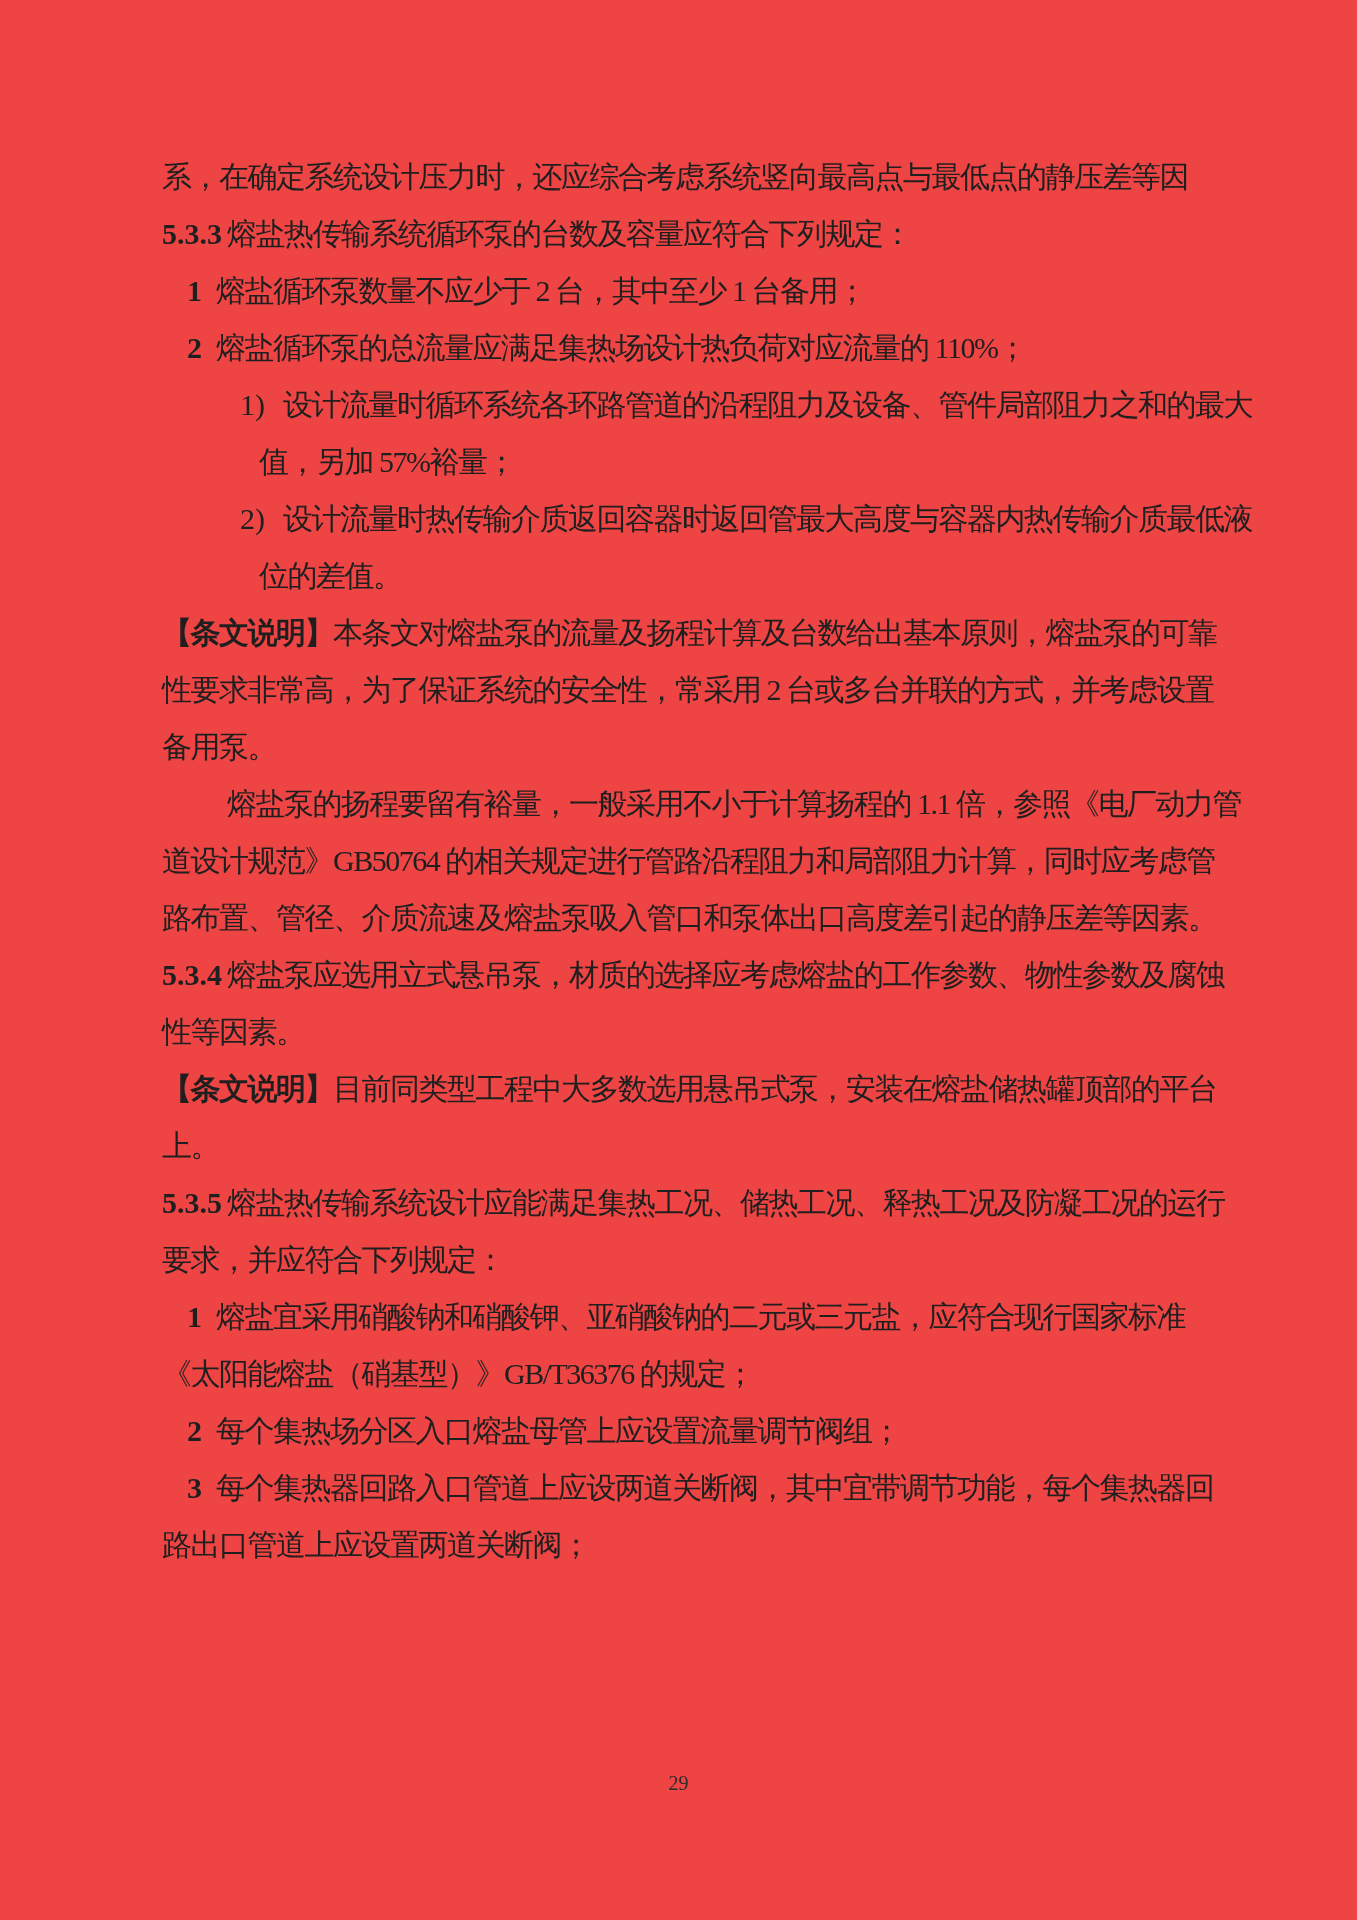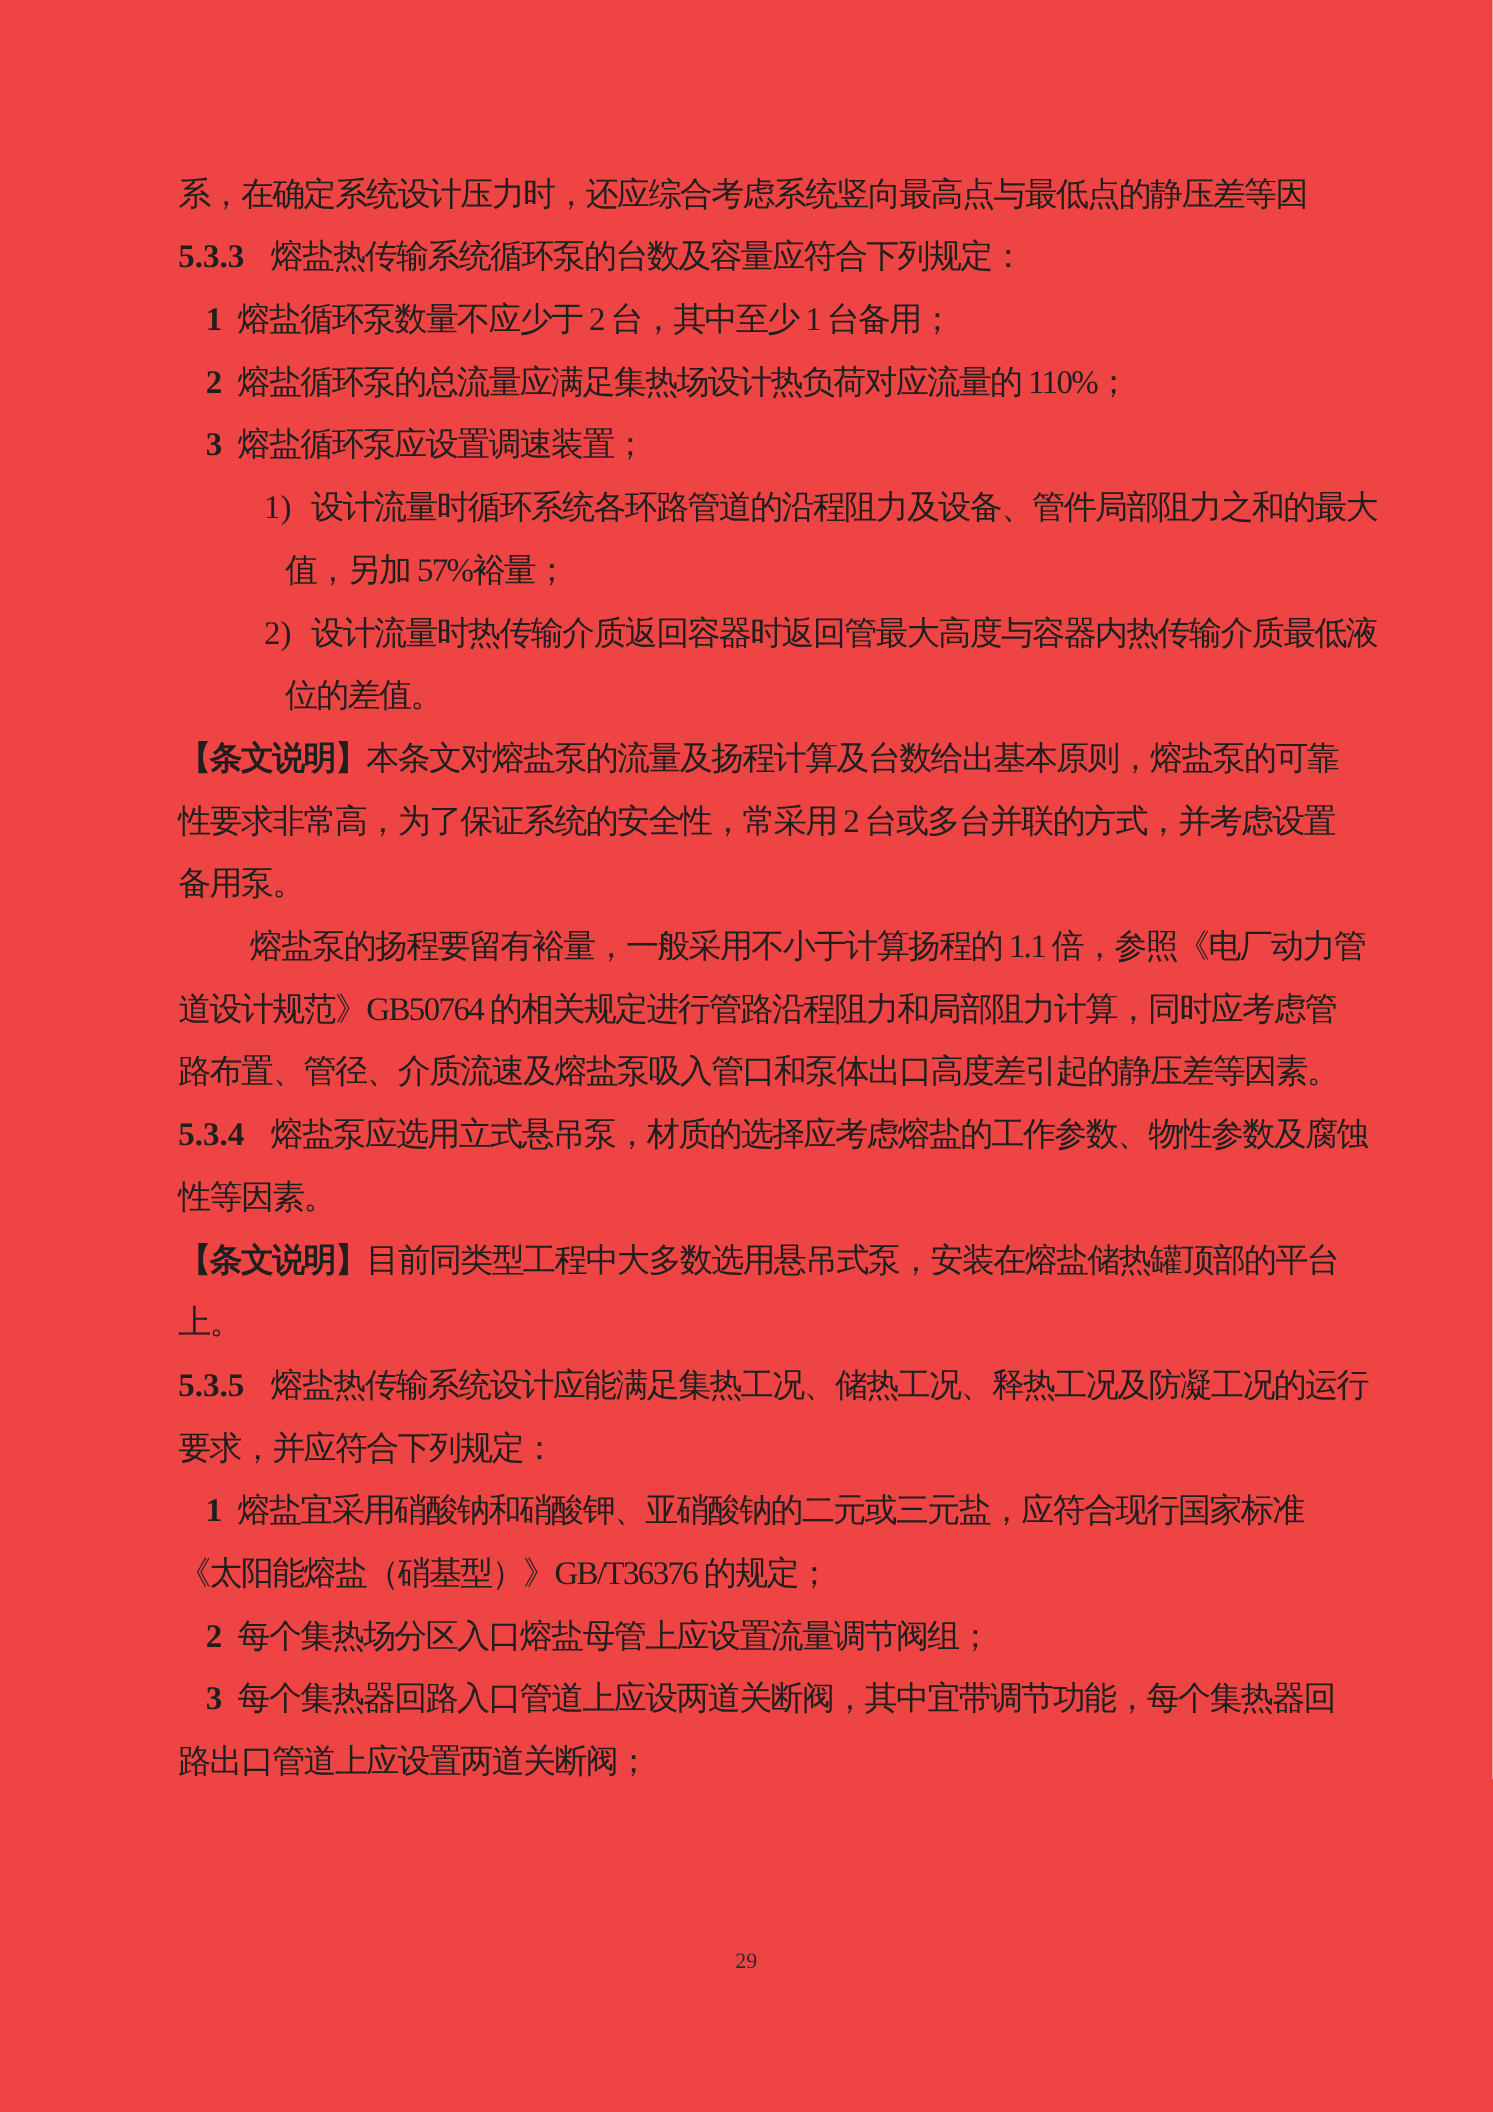--- a/index.html
+++ b/index.html
@@ -36,21 +36,21 @@
   
   .line.subitem_cont { padding-left: 97px; }
   
   .line.para_indent { padding-left: 44px; text-align: center; }
 
   .num {
     font-weight: bold;
     letter-spacing: 0;
     margin-right: 14px;
   }
-  .line.section .num { margin-right: 24px; text-align: center; }
+  .line.section .num { margin-right: 5px; text-align: center; }
   .line.subitem .num { font-weight: normal; margin-right: 18px; }
   .note-prefix {
     font-weight: bold;
   }
   .page-number {
     position: absolute;
     top: 1768px;
     left: 0;
     width: 100%;
     text-align: center;
@@ -61,21 +61,20 @@
 </style>
 </head>
 <body>
 
 <div class="page">
   <div class="content">
       <div class="line body"><span>系，在确定系统设计压力时，还应综合考虑系统竖向最高点与最低点的静压差等因</span></div>
       <div class="line section"><span class="num">5.3.3</span><span>熔盐热传输系统循环泵的台数及容量应符合下列规定：</span></div>
       <div class="line item"><span class="num">1</span><span>熔盐循环泵数量不应少于 2 台，其中至少 1 台备用；</span></div>
       <div class="line item"><span class="num">2</span><span>熔盐循环泵的总流量应满足集热场设计热负荷对应流量的 110%；</span></div>
-      <div class="line item"><span class="num">3</span><span>熔盐循环泵应设置调速装置；</span></div>
       <div class="line subitem"><span class="num">1)</span><span>设计流量时循环系统各环路管道的沿程阻力及设备、管件局部阻力之和的最大</span></div>
       <div class="line subitem_cont"><span>值，另加 57%裕量；</span></div>
       <div class="line subitem"><span class="num">2)</span><span>设计流量时热传输介质返回容器时返回管最大高度与容器内热传输介质最低液</span></div>
       <div class="line subitem_cont"><span>位的差值。</span></div>
       <div class="line note"><span class="note-prefix">【条文说明】</span><span>本条文对熔盐泵的流量及扬程计算及台数给出基本原则，熔盐泵的可靠</span></div>
       <div class="line body"><span>性要求非常高，为了保证系统的安全性，常采用 2 台或多台并联的方式，并考虑设置</span></div>
       <div class="line body"><span>备用泵。</span></div>
       <div class="line para_indent"><span>熔盐泵的扬程要留有裕量，一般采用不小于计算扬程的 1.1 倍，参照《电厂动力管</span></div>
       <div class="line body"><span>道设计规范》GB50764 的相关规定进行管路沿程阻力和局部阻力计算，同时应考虑管</span></div>
       <div class="line body"><span>路布置、管径、介质流速及熔盐泵吸入管口和泵体出口高度差引起的静压差等因素。</span></div>

